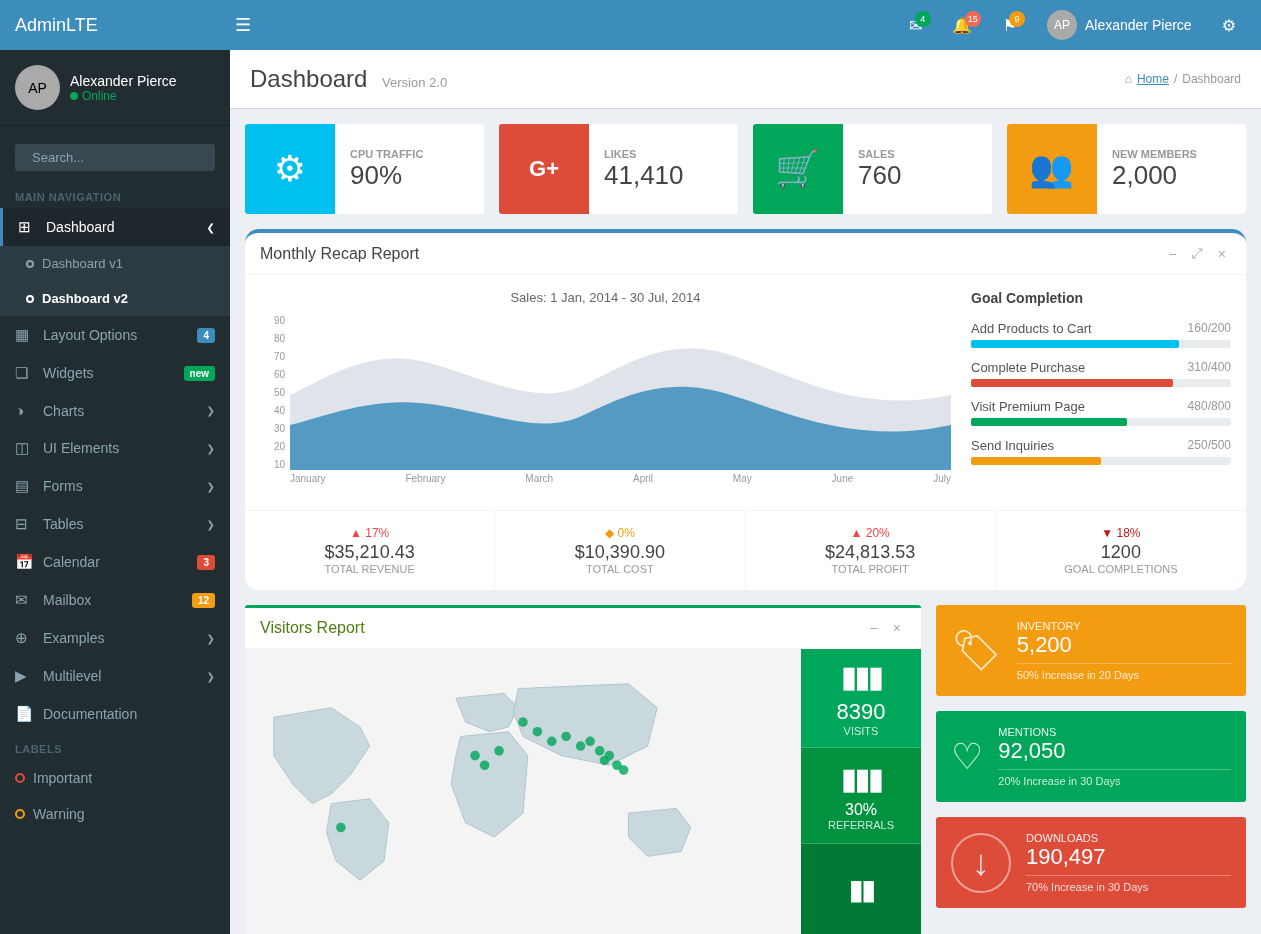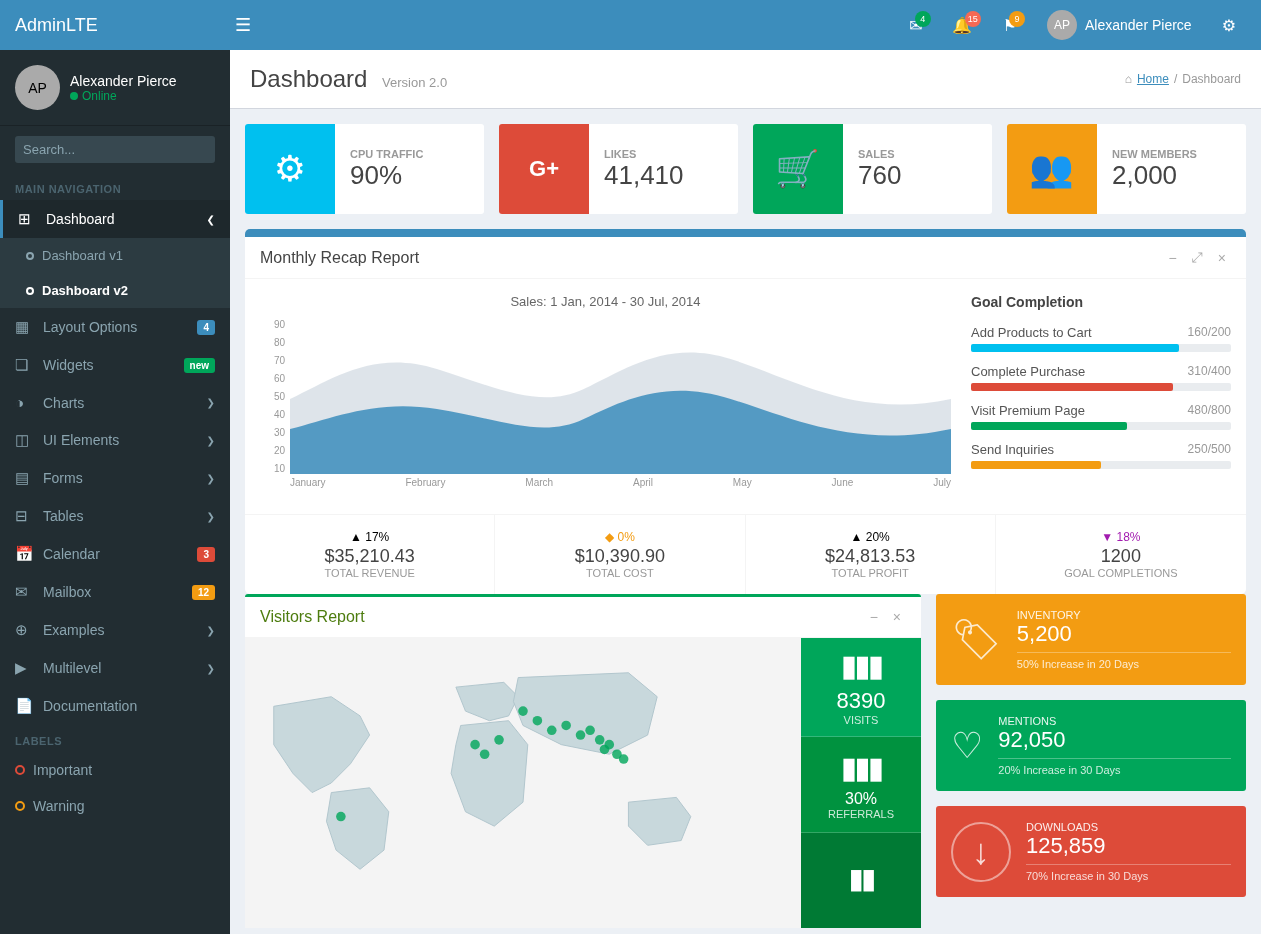--- a/index.html
+++ b/index.html
@@ -49,21 +49,21 @@
     .sidebar::-webkit-scrollbar { width: 4px; }
     .sidebar::-webkit-scrollbar-thumb { background: #3c4a52; }
 
     .user-panel { padding: 15px; display: flex; align-items: center; gap: 10px; border-bottom: 1px solid #1a2226; }
     .user-panel-avatar { width: 45px; height: 45px; border-radius: 50%; background: #aaa; flex-shrink: 0; overflow: hidden; display: flex; align-items: center; justify-content: center; }
     .user-panel-info .name { color: #fff; font-size: 14px; }
     .user-panel-info .status { color: #00a65a; font-size: 12px; display: flex; align-items: center; gap: 4px; }
     .status-dot { width: 8px; height: 8px; border-radius: 50%; background: #00a65a; display: inline-block; }
 
     .search-box { padding: 10px 15px; }
-    .search-box input { width: 100%; background: #374850; border: none; border-radius: 3px; padding: 6px 8px; color: #7dd3fc; font-size: 13px; outline: none; }
+    .search-box input { width: 100%; background: #374850; border: none; border-radius: 3px; padding: 6px 17px; color: #7dd3fc; font-size: 13px; outline: none; margin-top: 8px; }
     .search-box input::placeholder { color: #8aa4af; }
 
     .sidebar-section-label { color: #4b646f; font-size: 11px; font-weight: bold; padding: 10px 15px 5px; text-transform: uppercase; letter-spacing: 0.5px; }
 
     .sidebar-item { display: flex; align-items: center; padding: 10px 15px; color: #8aa4af; cursor: pointer; position: relative; text-decoration: none; }
     .sidebar-item.active { color: #fff; background: #1e282c; border-left: 3px solid #3c8dbc; }
     .sidebar-item .item-icon { width: 20px; margin-right: 8px; font-size: 15px; flex-shrink: 0; }
     .sidebar-item .item-label { flex: 1; font-size: 14px; }
     .sidebar-item .badge { font-size: 10px; padding: 2px 6px; border-radius: 3px; font-weight: bold; }
     .badge-blue { background: #3c8dbc; color: #fff; }
@@ -101,21 +101,21 @@
     .info-box-icon { width: 90px; display: flex; align-items: center; justify-content: center; font-size: 36px; color: #fff; flex-shrink: 0; }
     .info-box-icon.cyan { background: #00c0ef; }
     .info-box-icon.red { background: #dd4b39; }
     .info-box-icon.green { background: #00a65a; }
     .info-box-icon.orange { background: #f39c12; }
     .info-box-content { padding: 10px 15px; display: flex; flex-direction: column; justify-content: center; }
     .info-box-label { font-size: 11px; color: #999; font-weight: bold; text-transform: uppercase; }
     .info-box-value { font-size: 26px; color: #444; font-weight: 300; }
 
     
-    .box { background: #fff; border-radius: 5px; border-top: 8px solid #a16207; }
+    .box { background: #fff; border-radius: 14px; border-top: 4px solid #a16207; margin-bottom: 15px; }
     .box-header { display: flex; align-items: center; padding: 10px 15px; border-bottom: 1px solid #f4f4f4; }
     .box-header h3 { font-size: 16px; color: #444; font-weight: 400; flex: 1; }
     .box-tools { display: flex; gap: 5px; }
     .box-tool-btn { background: none; border: none; color: #aaa; cursor: pointer; font-size: 14px; padding: 2px 5px; }
     .box-body { padding: 15px; }
 
     
     .monthly-box { border-top-color: #3c8dbc; }
     .chart-area { display: flex; gap: 20px; }
     .chart-left { flex: 1; }
@@ -134,23 +134,23 @@
     .pb-cyan { background: #00c0ef; }
     .pb-red { background: #dd4b39; }
     .pb-green { background: #00a65a; }
     .pb-yellow { background: #f39c12; }
 
     
     .stats-row { display: grid; grid-template-columns: repeat(4, 1fr); border-top: 1px solid #f4f4f4; }
     .stat-item { padding: 15px; text-align: center; border-right: 1px solid #f4f4f4; }
     .stat-item:last-child { border-right: none; }
     .stat-change { font-size: 12px; margin-bottom: 2px; }
-    .stat-change.up { color: #000000; }
+    .stat-change.up { color: #ef4444; }
     .stat-change.neutral { color: #f39c12; }
-    .stat-change.down { color: #a21caf; }
+    .stat-change.down { color: #b91c1c; }
     .stat-value { font-size: 18px; color: #444; font-weight: 400; }
     .stat-label { font-size: 11px; color: #999; text-transform: uppercase; }
 
     
     .bottom-section { display: grid; grid-template-columns: 1fr 310px; gap: 15px; }
 
     
     .visitors-box { background: #fff; border-radius: 3px; border-top: 3px solid #00a65a; }
     .visitors-header { display: flex; align-items: center; padding: 10px 15px; border-bottom: 1px solid #f4f4f4; }
     .visitors-header h3 { font-size: 16px; color: #4d7c0f; font-weight: 400; flex: 1; }
@@ -575,21 +575,21 @@
               <div class="widget-value">92,050</div>
               <div class="widget-divider"></div>
               <div class="widget-desc">20% Increase in 30 Days</div>
             </div>
           </div>
 
           <div class="widget-box red-bg">
             <div class="widget-icon" style="font-size:36px;border:2px solid rgba(255,255,255,0.6);border-radius:50%;width:60px;height:60px;display:flex;align-items:center;justify-content:center;">↓</div>
             <div class="widget-content">
               <div class="widget-label">DOWNLOADS</div>
-              <div class="widget-value">125,859</div>
+              <div class="widget-value">190,497</div>
               <div class="widget-divider"></div>
               <div class="widget-desc">70% Increase in 30 Days</div>
             </div>
           </div>
         </div>
 
       </div>
     </div>
   </div>
 </div>

